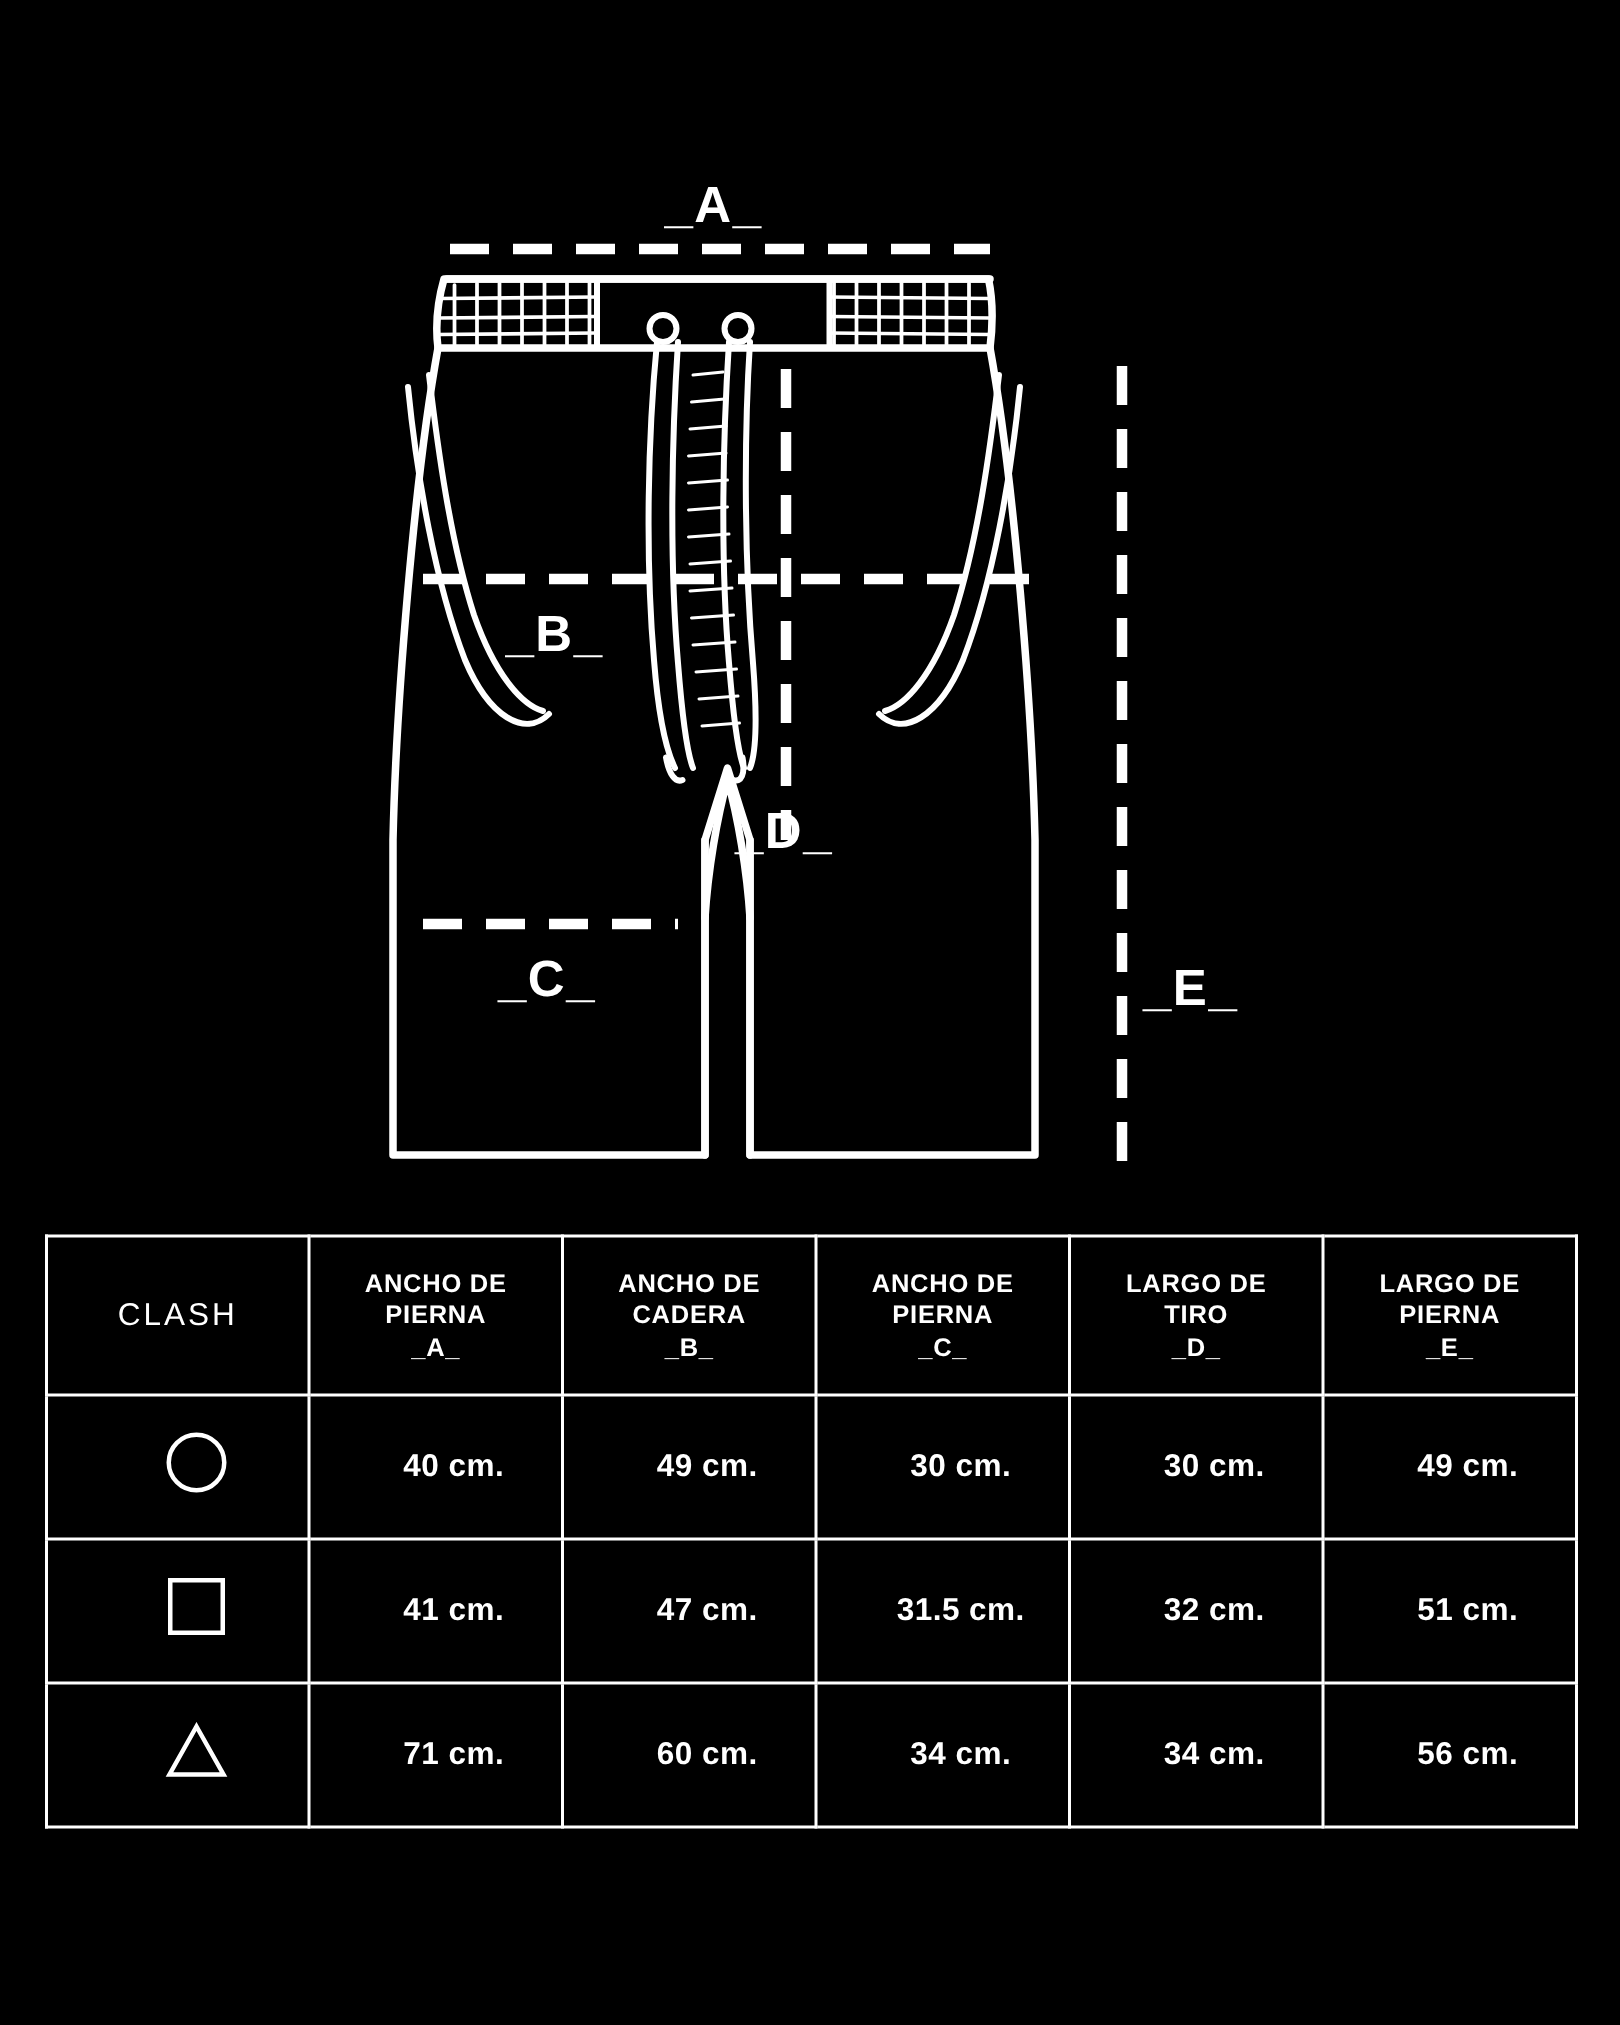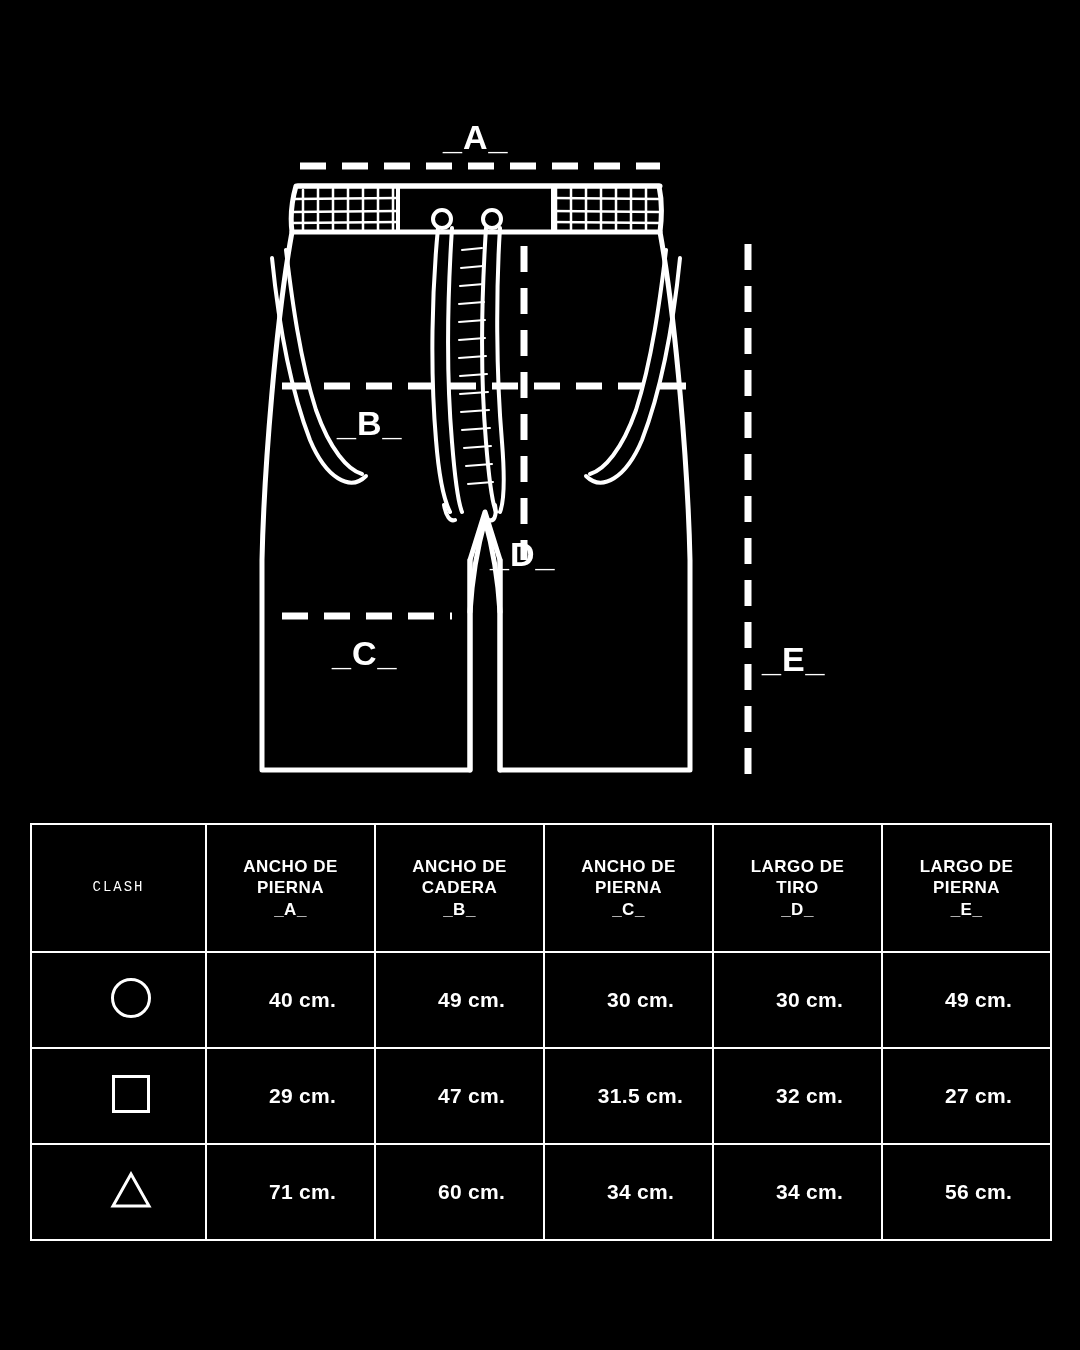--- a/index.html
+++ b/index.html
@@ -66,29 +66,28 @@
     vertical-align: middle;
     color: #ffffff;
     font-family: "Liberation Sans", sans-serif;
   }
   #size-table thead th {
     height: 96px;
     font-size: 17px;
     font-weight: bold;
     line-height: 1.25;
     letter-spacing: 0.5px;
-    padding: 15px 2px;
+    padding: 4px 2px;
     margin-top: 41px;
   }
   #size-table thead th .hdr-line { display: block; }
   #size-table thead th.brand-cell {
-    font-size: 14px;
+    font-size: 21px;
     font-weight: normal;
     letter-spacing: 2px;
-    font-family: Liberation Mono, monospace;
   }
   #size-table tbody td {
     height: 92px;
     font-size: 21px;
     font-weight: bold;
     letter-spacing: 0.3px;
     padding-left: 25px;
   }
   #size-table col.c-sym { width: 175px; }
   #size-table col.c-val { width: 169px; }
@@ -282,25 +281,25 @@
         <td>49 cm.</td>
         <td>30 cm.</td>
         <td>30 cm.</td>
         <td>49 cm.</td>
       </tr>
 
       <tr>
         <td>
           <span class="sym sym-square"></span>
         </td>
-        <td>29 cm.</td>
+        <td>41 cm.</td>
         <td>47 cm.</td>
         <td>31.5 cm.</td>
         <td>32 cm.</td>
-        <td>27 cm.</td>
+        <td>51 cm.</td>
       </tr>
 
 
       <tr>
         <td>
           <span class="sym-tri-wrap">
             <svg width="42" height="38" viewBox="0 0 42 38" xmlns="http://www.w3.org/2000/svg">
               <path d="M21,3 L39,35 L3,35 Z" fill="none" stroke="#ffffff" stroke-width="3"></path>
             </svg>
           </span>

